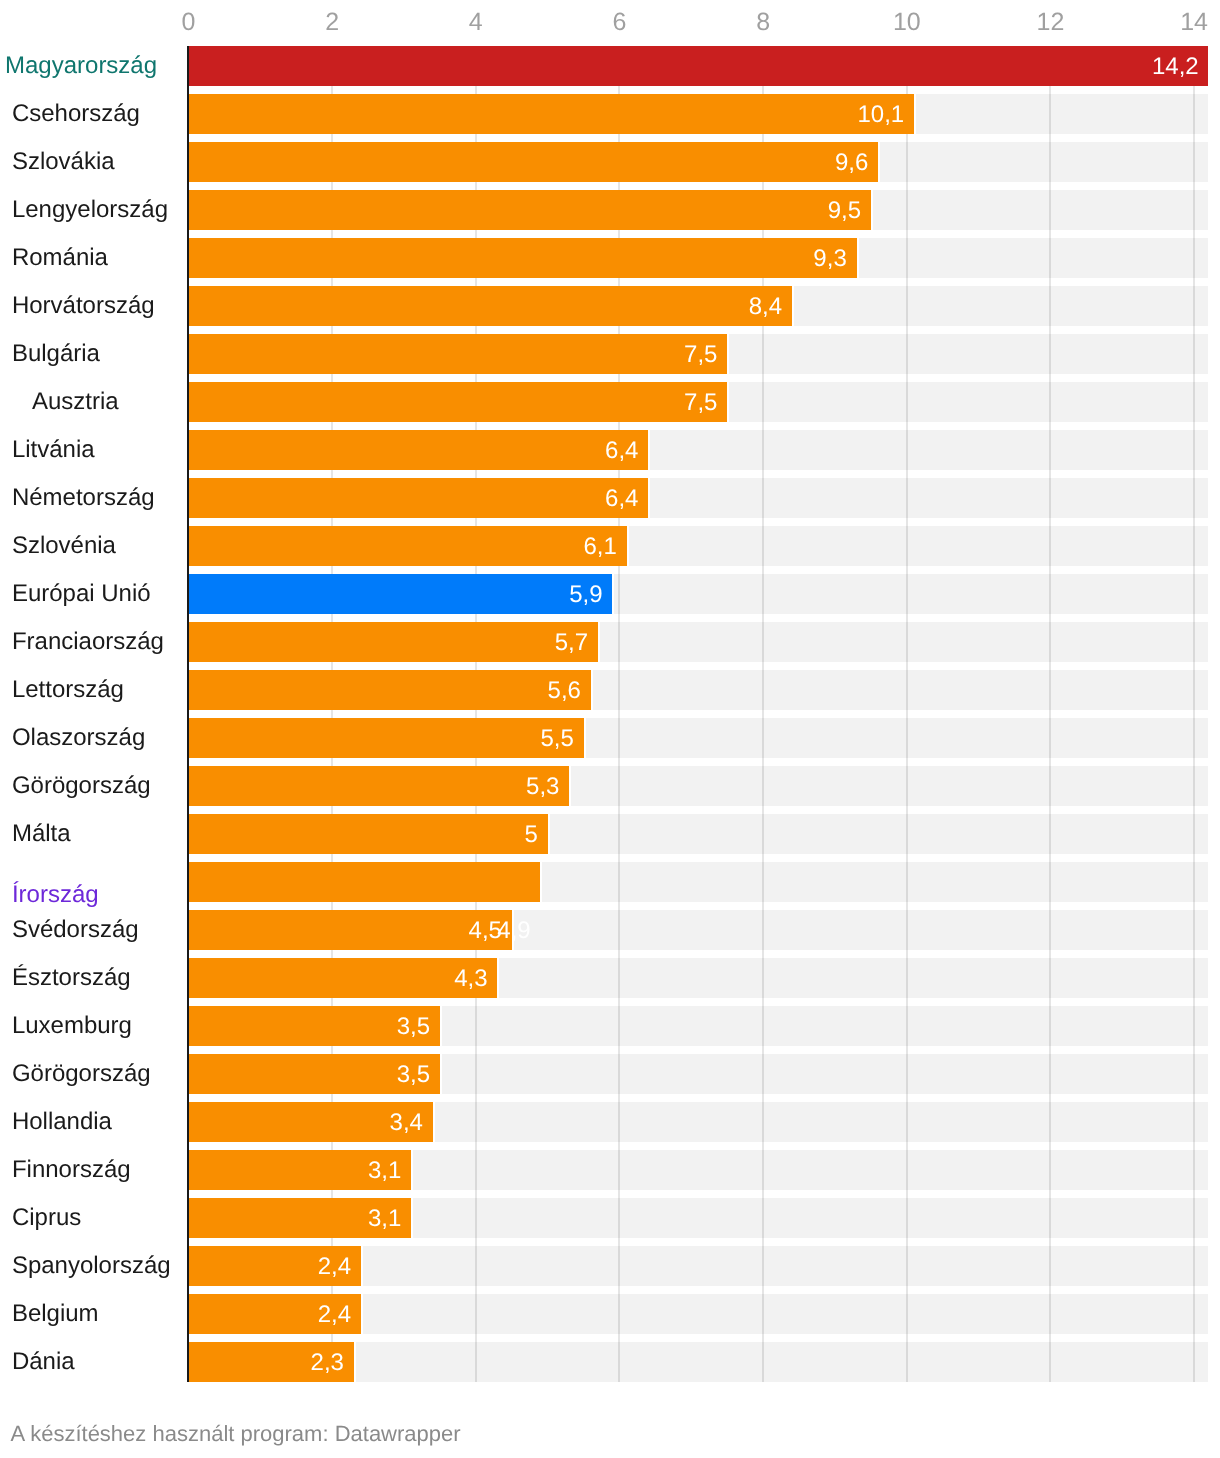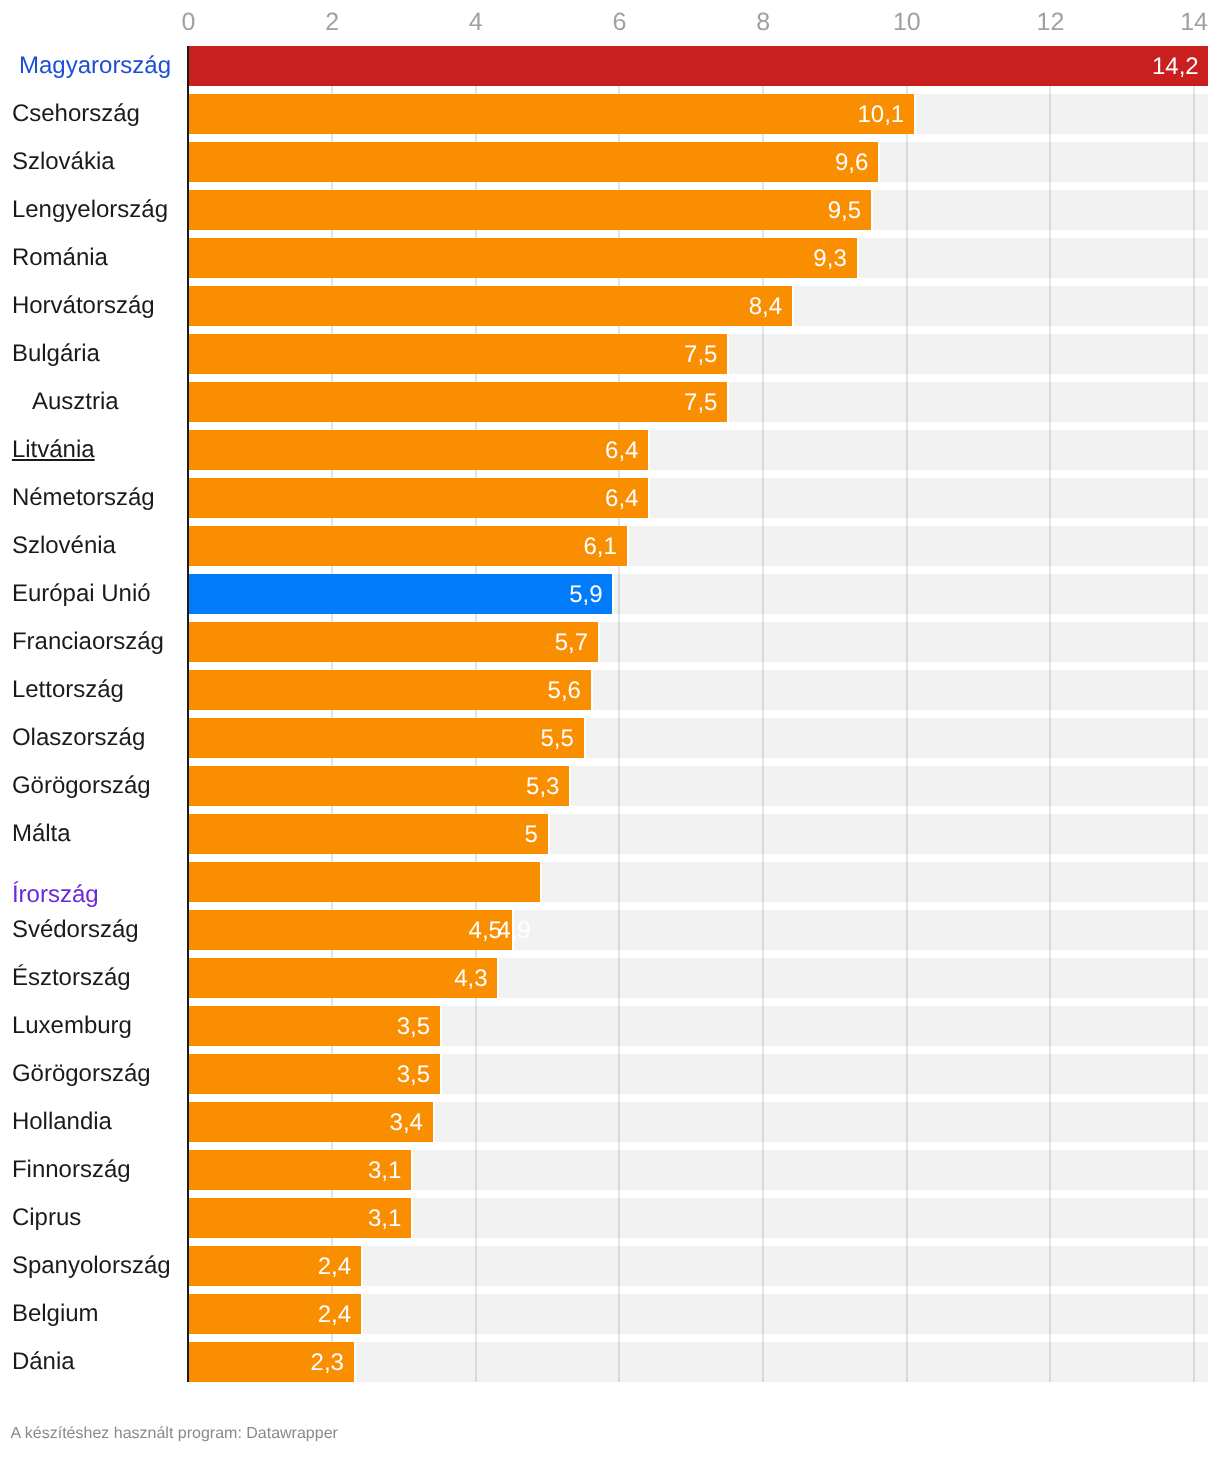--- a/index.html
+++ b/index.html
@@ -15,21 +15,21 @@
   .tick-label{position:absolute;font-size:25px;color:#a0a0a0;
        transform:translateX(-50%);white-space:nowrap;line-height:1;}
   .cat-label{position:absolute;font-size:24px;color:#1a1a1a;
        white-space:nowrap;line-height:1;}
   .track{position:absolute;background:#f2f2f2;}
   .bar{position:absolute;}
   .vline{position:absolute;width:2px;background:rgba(0,0,0,0.1);}
   .axis{position:absolute;width:2px;background:#1a1a1a;}
   .vlabel{position:absolute;font-size:24px;color:#fff;
        white-space:nowrap;line-height:1;text-align:right;}
-  .footer{position:absolute;font-size:16px;color:#8a8a8a;
+  .footer{position:absolute;font-size:22px;color:#8a8a8a;
        white-space:nowrap;line-height:1;}
 </style>
 </head>
 <body>
 
 <div id="root">
   <div class="layer" id="tracks">
       <div class="track" style="left: 1210.49px; width: 0px; top: 45.9px; height: 40px; background: rgb(242, 242, 242);"></div>
       <div class="track" style="left: 915.983px; width: 292.503px; top: 93.9px; height: 40px; background: rgb(242, 242, 242);"></div>
       <div class="track" style="left: 880.068px; width: 328.418px; top: 141.9px; height: 40px; background: rgb(242, 242, 242);"></div>
@@ -122,29 +122,29 @@
       <div class="vlabel" style="right: 789.895px; top: 1026.7px; transform: translateY(-50%); color: rgb(255, 255, 255);">3,5</div>
       <div class="vlabel" style="right: 789.895px; top: 1074.7px; transform: translateY(-50%); color: rgb(255, 255, 255);">3,5</div>
       <div class="vlabel" style="right: 797.078px; top: 1122.7px; transform: translateY(-50%); color: rgb(255, 255, 255);">3,4</div>
       <div class="vlabel" style="right: 818.627px; top: 1170.7px; transform: translateY(-50%); color: rgb(255, 255, 255);">3,1</div>
       <div class="vlabel" style="right: 818.627px; top: 1218.7px; transform: translateY(-50%); color: rgb(255, 255, 255);">3,1</div>
       <div class="vlabel" style="right: 868.908px; top: 1266.7px; transform: translateY(-50%); color: rgb(255, 255, 255);">2,4</div>
       <div class="vlabel" style="right: 868.908px; top: 1314.7px; transform: translateY(-50%); color: rgb(255, 255, 255);">2,4</div>
       <div class="vlabel" style="right: 876.091px; top: 1362.7px; transform: translateY(-50%); color: rgb(255, 255, 255);">2,3</div>
     </div>
   <div class="layer" id="catlabels">
-      <div class="cat-label" style="left: 19px; top: 65.9px; transform: translateY(-50%); color: #1d4ed8;">Magyarország</div>
+      <div class="cat-label" style="left: 5px; top: 65.9px; transform: translateY(-50%); color: #0f766e;">Magyarország</div>
       <div class="cat-label" style="left: 11.9px; top: 113.9px; transform: translateY(-50%); color: rgb(26, 26, 26);">Csehország</div>
       <div class="cat-label" style="left: 11.9px; top: 161.9px; transform: translateY(-50%); color: rgb(26, 26, 26);">Szlovákia</div>
       <div class="cat-label" style="left: 11.9px; top: 209.9px; transform: translateY(-50%); color: rgb(26, 26, 26);">Lengyelország</div>
       <div class="cat-label" style="left: 11.9px; top: 257.9px; transform: translateY(-50%); color: rgb(26, 26, 26);">Románia</div>
       <div class="cat-label" style="left: 11.9px; top: 305.9px; transform: translateY(-50%); color: rgb(26, 26, 26);">Horvátország</div>
       <div class="cat-label" style="left: 11.9px; top: 353.9px; transform: translateY(-50%); color: rgb(26, 26, 26);">Bulgária</div>
       <div class="cat-label" style="left: 11.9px; top: 401.9px; transform: translateY(-50%); color: rgb(26, 26, 26); margin-left: 20px;">Ausztria</div>
-      <div class="cat-label" style="left: 11.9px; top: 449.9px; transform: translateY(-50%); color: rgb(26, 26, 26); text-decoration: underline;">Litvánia</div>
+      <div class="cat-label" style="left: 11.9px; top: 449.9px; transform: translateY(-50%); color: rgb(26, 26, 26);">Litvánia</div>
       <div class="cat-label" style="left: 11.9px; top: 497.9px; transform: translateY(-50%); color: rgb(26, 26, 26);">Németország</div>
       <div class="cat-label" style="left: 11.9px; top: 545.9px; transform: translateY(-50%); color: rgb(26, 26, 26);">Szlovénia</div>
       <div class="cat-label" style="left: 11.9px; top: 593.9px; transform: translateY(-50%); color: rgb(26, 26, 26);">Európai Unió</div>
       <div class="cat-label" style="left: 11.9px; top: 641.9px; transform: translateY(-50%); color: rgb(26, 26, 26);">Franciaország</div>
       <div class="cat-label" style="left: 11.9px; top: 689.9px; transform: translateY(-50%); color: rgb(26, 26, 26);">Lettország</div>
       <div class="cat-label" style="left: 11.9px; top: 737.9px; transform: translateY(-50%); color: rgb(26, 26, 26);">Olaszország</div>
       <div class="cat-label" style="left: 11.9px; top: 785.9px; transform: translateY(-50%); color: rgb(26, 26, 26);">Görögország</div>
       <div class="cat-label" style="left: 11.9px; top: 833.9px; transform: translateY(-50%); color: rgb(26, 26, 26);">Málta</div>
       <div class="cat-label" style="left: 11.9px; top: 895px; transform: translateY(-50%); color: #6d28d9;">Írország</div>
       <div class="cat-label" style="left: 11.9px; top: 929.9px; transform: translateY(-50%); color: rgb(26, 26, 26);">Svédország</div>

